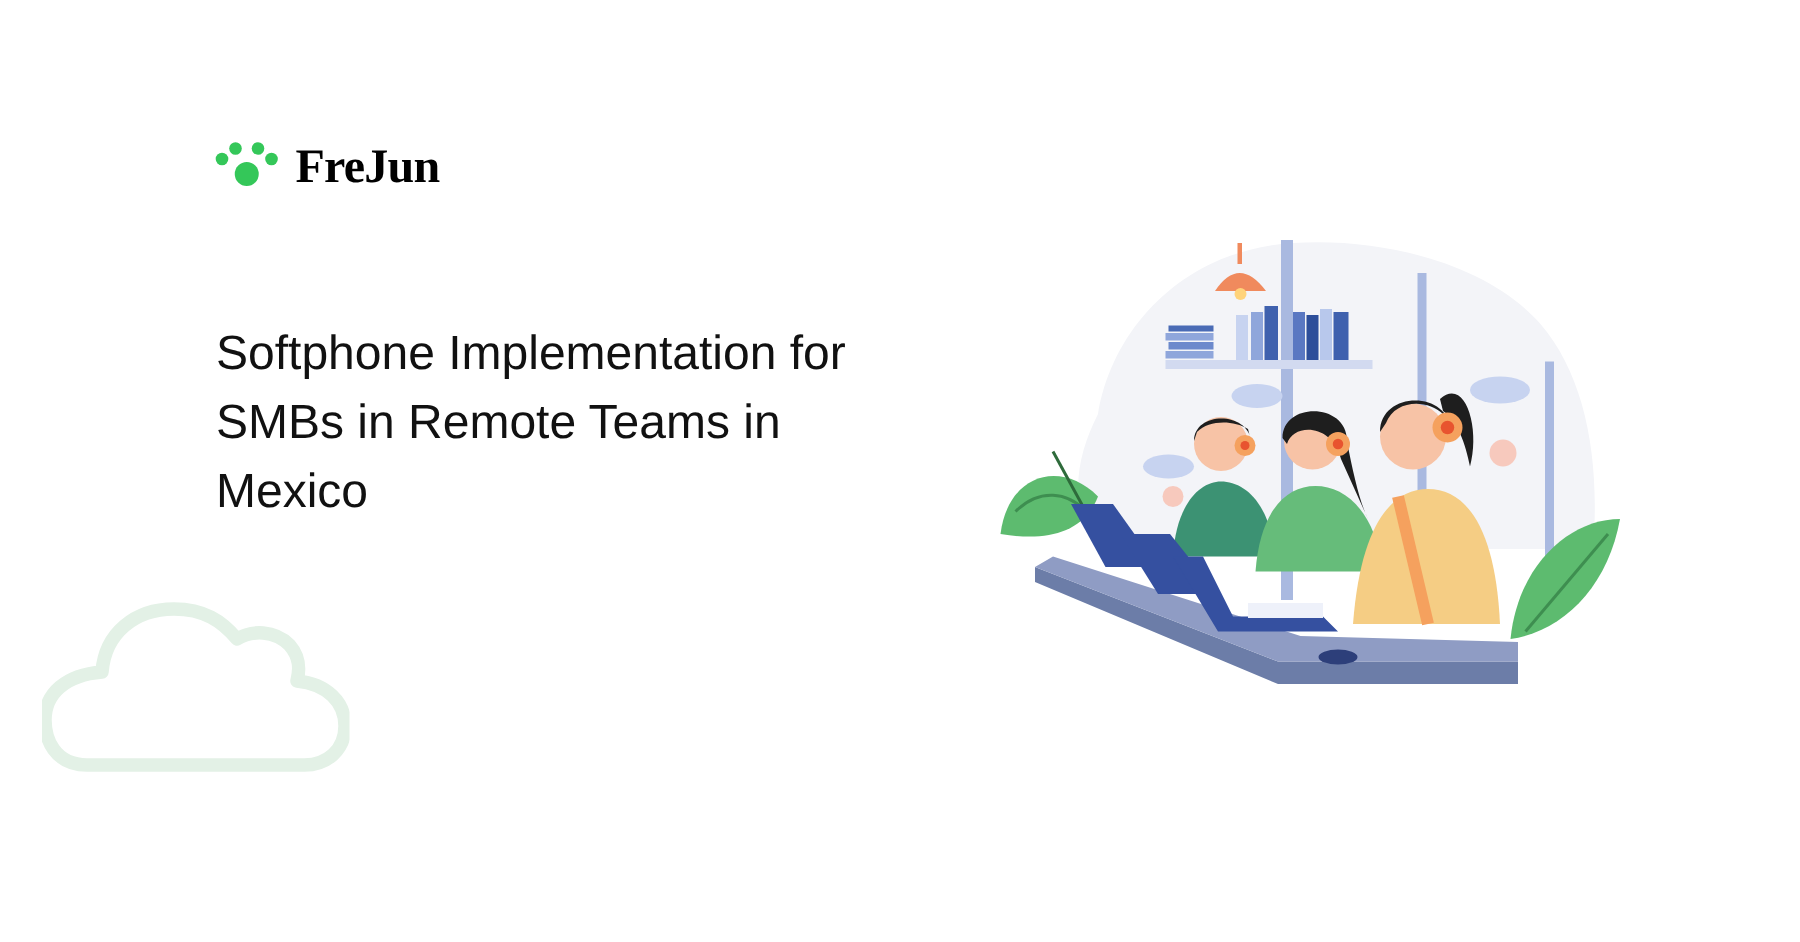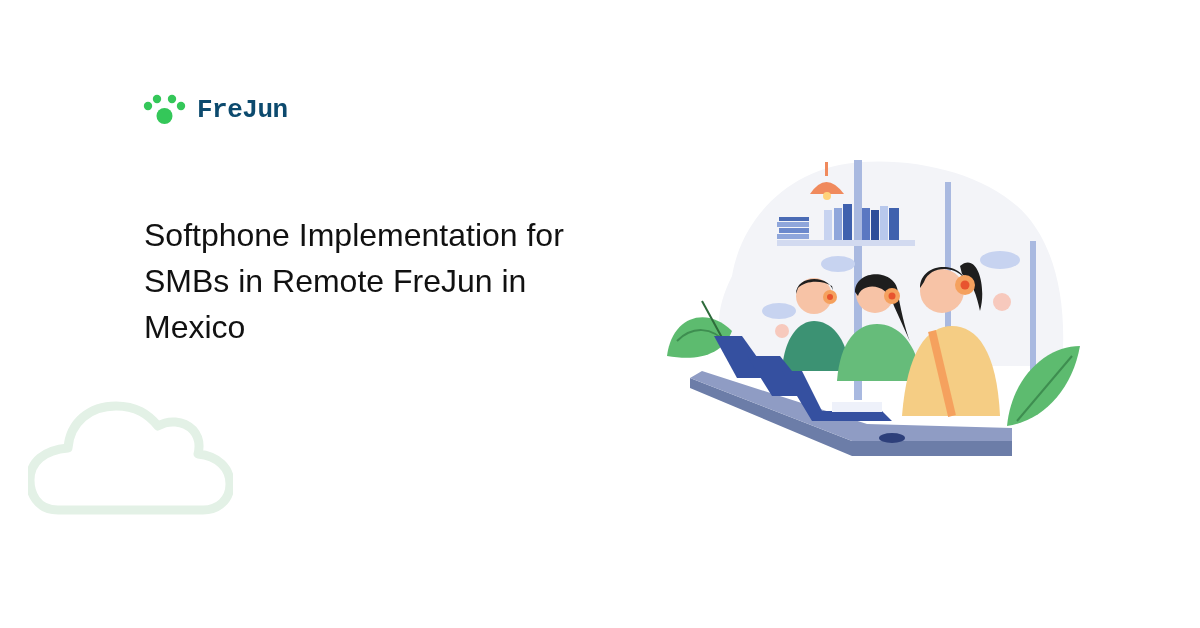--- a/index.html
+++ b/index.html
@@ -1,20 +1,20 @@
 <!DOCTYPE html>
 <html><head>
 <meta charset="utf-8">
 <style>
   html, body { margin:0; padding:0; }
   body { width:1200px; height:628px; background:#ffffff; position:relative; overflow:hidden;
          font-family:"Liberation Sans", "DejaVu Sans", sans-serif; }
   .logo { position:absolute; left:143px; top:94px; display:flex; align-items:center; }
   .logo-mark { width:46px; height:32px; position:relative; }
-  .logo-text { font-family:Liberation Mono, monospace; font-weight:bold; font-size:26px; color:#0c4a6e;
+  .logo-text { font-family:Liberation Serif, serif; font-weight:bold; font-size:32px; color:#000000;
                letter-spacing:-0.5px; margin-left:8px; line-height:32px; }
   .title { position:absolute; left:144px; top:212px; width:470px; font-size:32px; line-height:46px;
            color:#111111; font-weight:normal; }
   .cloud { position:absolute; left:28px; top:400px; }
   .illustration { position:absolute; left:662px; top:156px; }
 </style>
 </head>
 <body>
 
 <div class="logo">
@@ -23,21 +23,21 @@
       <circle cx="5" cy="12" r="4.2" fill="#34C759"></circle>
       <circle cx="14" cy="5" r="4.2" fill="#34C759"></circle>
       <circle cx="29" cy="5" r="4.2" fill="#34C759"></circle>
       <circle cx="38" cy="12" r="4.2" fill="#34C759"></circle>
       <circle cx="21.5" cy="22" r="8" fill="#34C759"></circle>
     </svg>
   </div>
   <span class="logo-text">FreJun</span>
 </div>
 
-<h1 class="title" style="margin:0;">Softphone Implementation for SMBs in Remote FreJun in Mexico</h1>
+<h1 class="title" style="margin:0;">Softphone Implementation for SMBs in Remote Teams in Mexico</h1>
 
 <div class="cloud">
   <svg width="205" height="115" viewBox="0 0 205 115">
     <path d="M30 110 C8 110 2 92 2 80 C2 62 16 50 40 48 C42 22 62 6 88 6 C108 6 120 14 130 26 C140 20 155 20 165 30 C172 38 172 46 170 54 C190 56 202 68 202 84 C202 100 190 110 175 110 Z" fill="none" stroke="#E3F1E6" stroke-width="9" stroke-linejoin="round"></path>
   </svg>
 </div>
 
 <div class="illustration">
   <svg width="425" height="310" viewBox="0 0 425 310">
 

